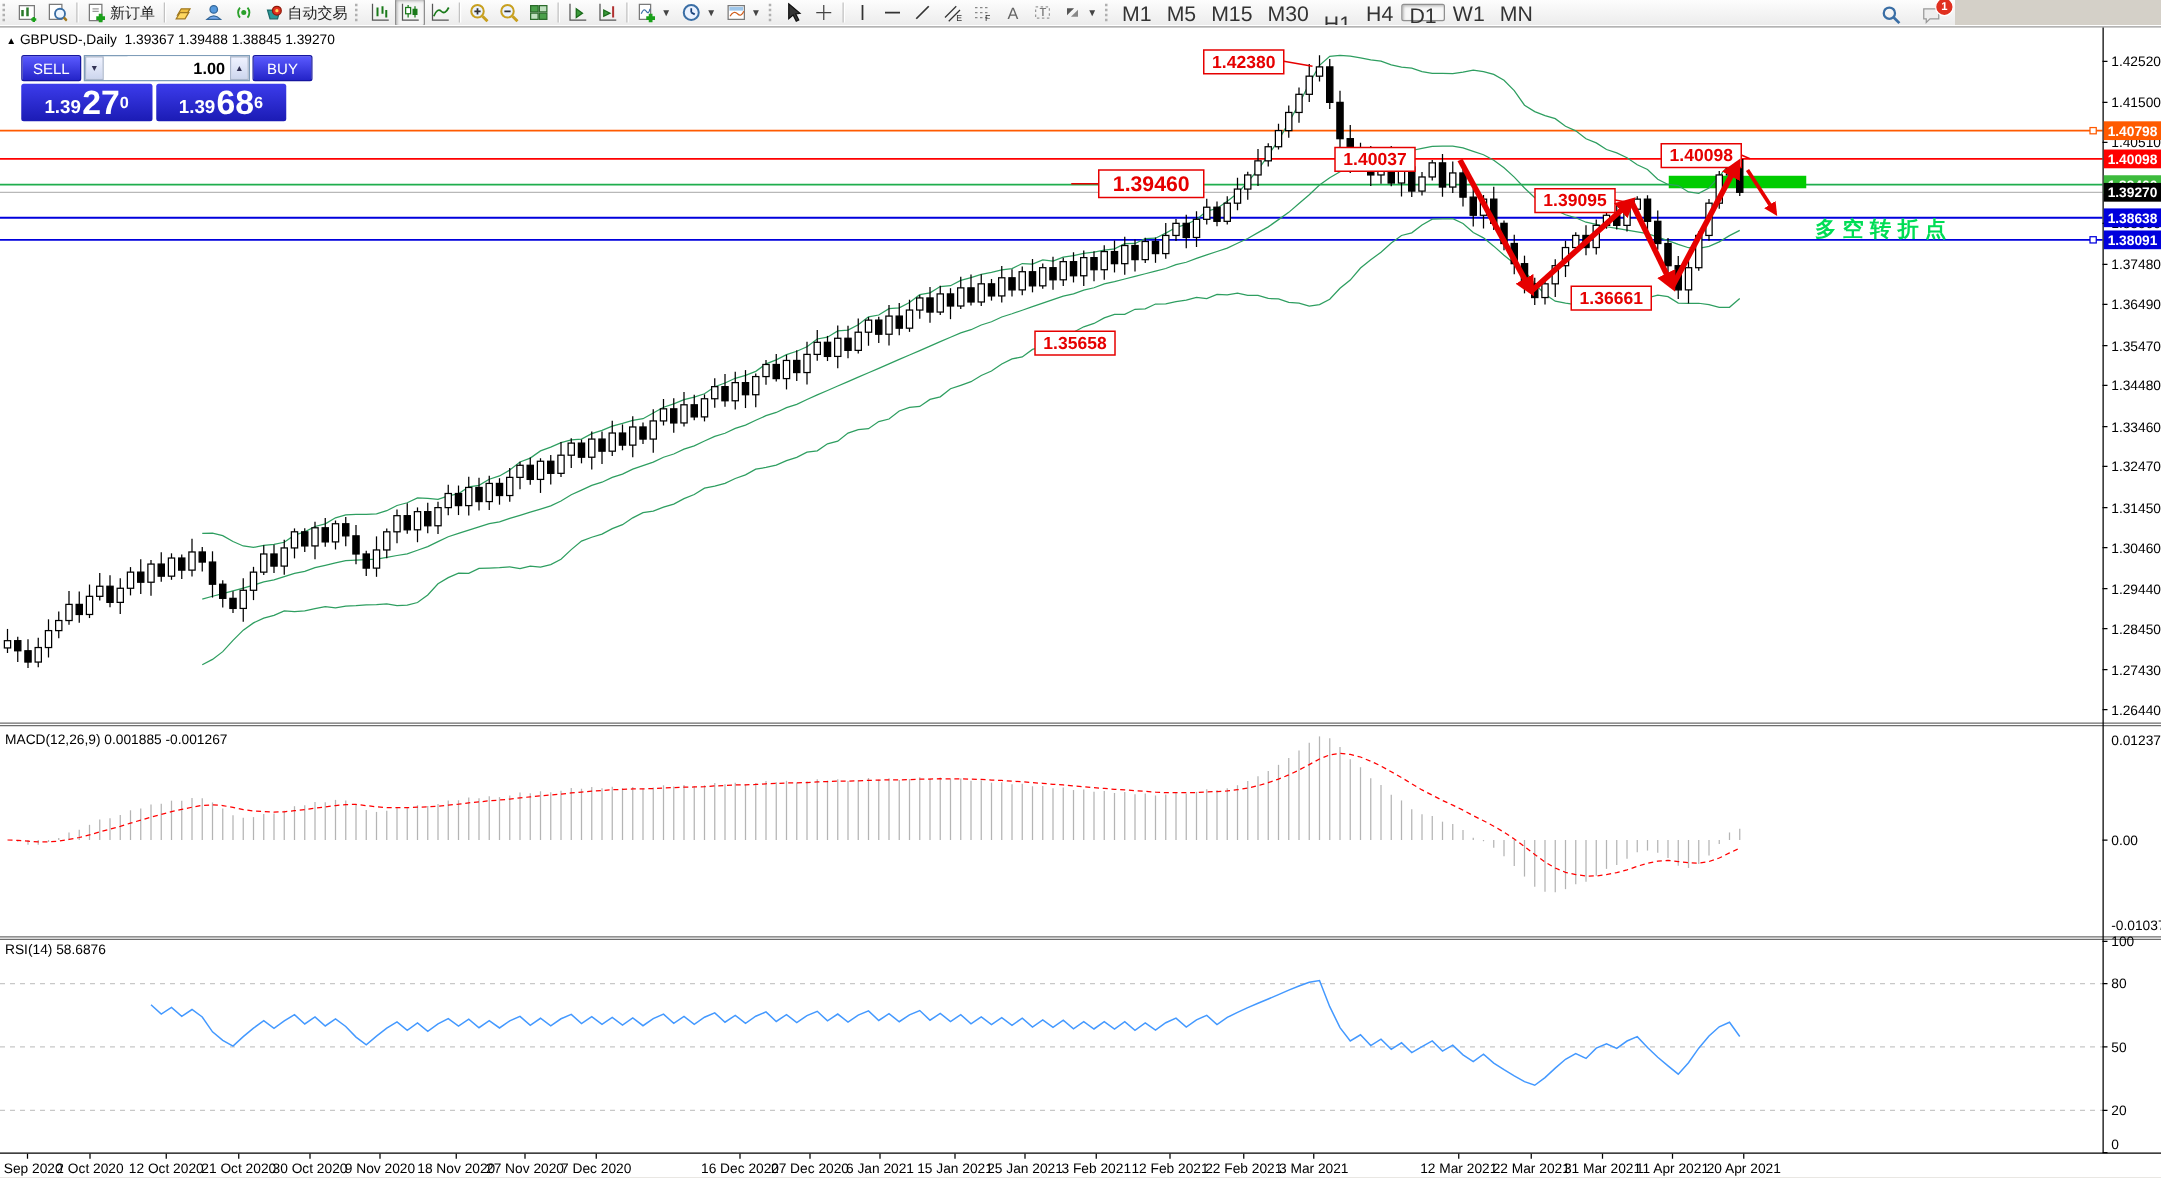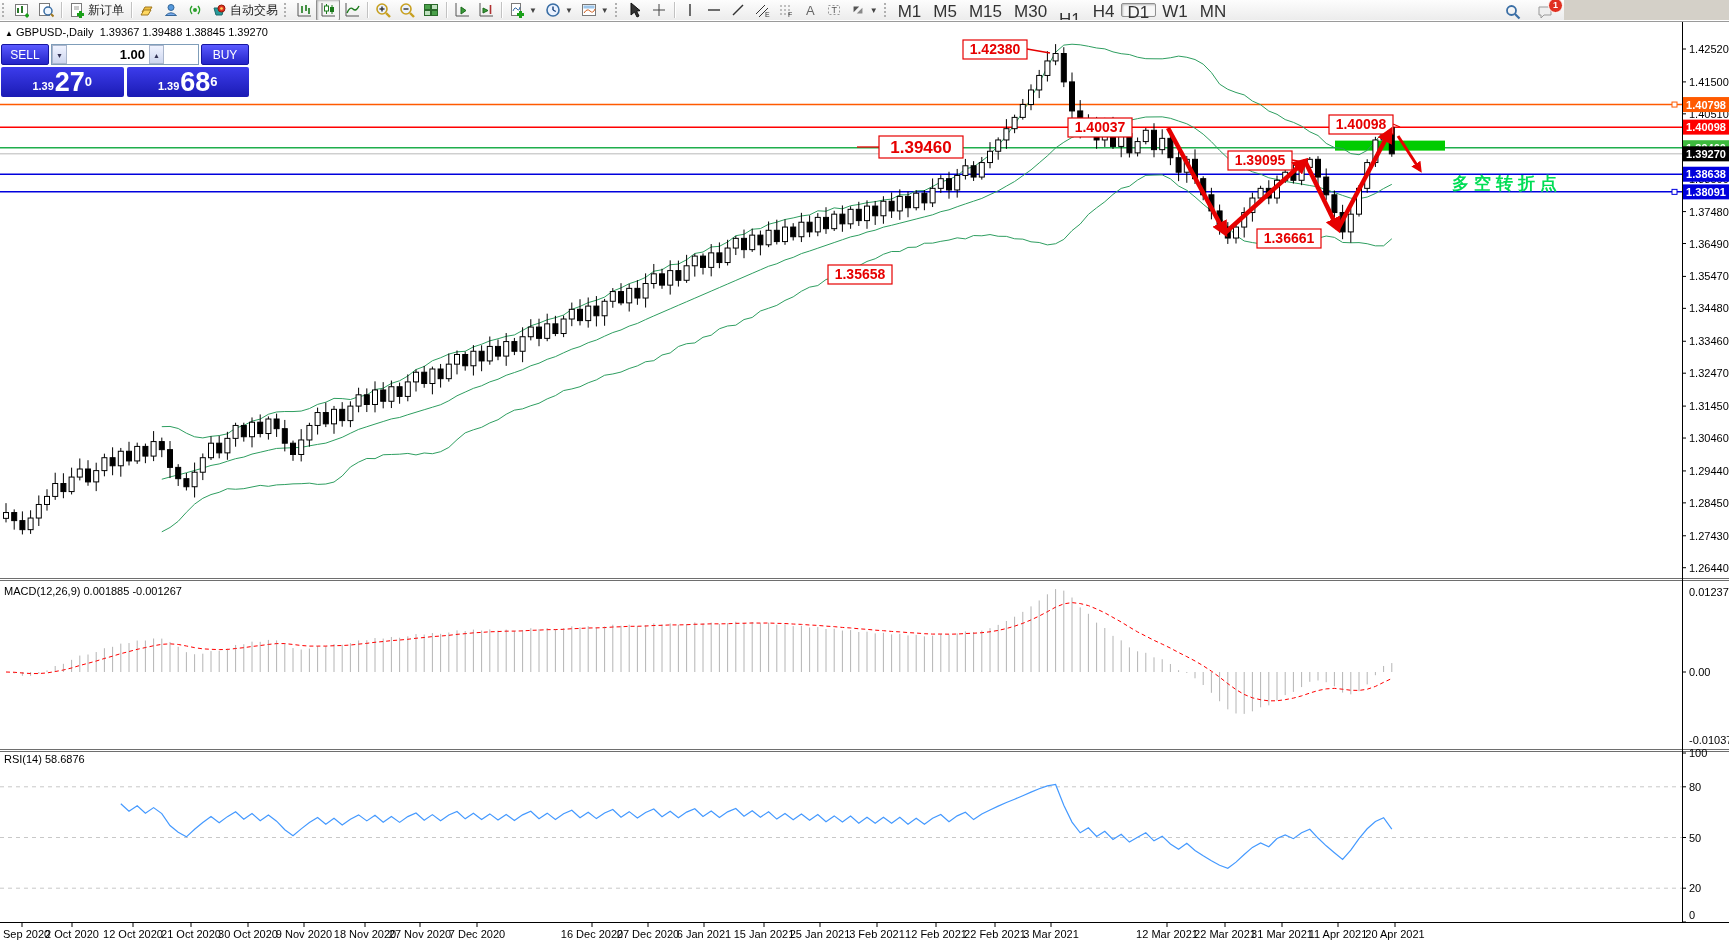--- a/index.html
+++ b/index.html
@@ -15,31 +15,31 @@
   .caret{font-size:8px;color:#444;margin-left:1px;}
   .tf{padding:2px 6px;height:14px;line-height:14px;font-size:17px;color:#333;border:1px solid transparent;border-radius:2px;}
   .tf.active{background:#f7f7f7;border:1px solid #8f8f8f;box-shadow:inset 1px 1px 2px rgba(0,0,0,.25);}
   #tb-right{position:absolute;right:6px;top:1px;display:flex;align-items:center;gap:8px;}
   #chat-badge{position:absolute;top:-4px;right:-6px;background:#e03020;color:#fff;border-radius:50%;
     width:13px;height:13px;font-size:9px;line-height:13px;text-align:center;font-weight:bold;border:1px solid #fff;}
   
   #chart-wrap{position:absolute;left:0;top:20px;width:1729px;height:922px;background:#fff;}
   #symbol-line{position:absolute;left:5px;top:6px;font-size:11px;color:#000;z-index:5;}
   #symbol-line .tri{font-size:8px;margin-right:3px;}
-  #trade-panel{position:absolute;left:1px;top:24px;width:248px;z-index:6;}
+  #trade-panel{position:absolute;left:17px;top:24px;width:212px;z-index:6;}
   #tp-row1{display:flex;gap:2px;height:21px;}
   .tp-btn{flex:0 0 46px;background:linear-gradient(#5a5aff,#2424c8);color:#fff;font-size:12px;
     text-align:center;line-height:21px;border:1px solid #1515a0;border-radius:2px;}
   #vol-box{flex:1;display:flex;border:1px solid #7f9db9;background:#fff;}
   .spin{width:13px;background:linear-gradient(#f0f3ff,#cdd6ee);color:#335;font-size:7px;text-align:center;line-height:19px;border:1px solid #aab6cc;}
-  #vol-input{width:78px;border:0;outline:0;text-align:right;font-size:13px;font-weight:bold;font-family:"Liberation Sans",sans-serif;padding:0 4px 0 0;}
+  #vol-input{width:78px;border:0;outline:0;text-align:right;font-size:13px;font-weight:bold;font-family:"Liberation Sans",sans-serif;padding:0 4px 0 0;margin-left:19px;}
   #tp-row2{display:flex;gap:3px;margin-top:2px;height:30px;}
   .px-cell{flex:1;background:linear-gradient(#3c3cec,#1b1bb4);color:#fff;display:flex;align-items:flex-end;justify-content:center;
     border-radius:2px;padding-bottom:2px;}
-  .px-base{font-size:11px;font-weight:bold;margin-right:1px;line-height:18px;}
+  .px-base{font-size:15px;font-weight:bold;margin-right:1px;line-height:18px;}
   .px-big{font-size:27px;font-weight:bold;line-height:26px;}
   .px-sup{font-size:13px;font-weight:bold;line-height:30px;align-self:flex-start;}
   svg text{font-family:"Liberation Sans",sans-serif;}
 </style>
 </head>
 <body>
 
 <div id="toolbar">
   <div class="grip"></div>
   <div class="tbi">

